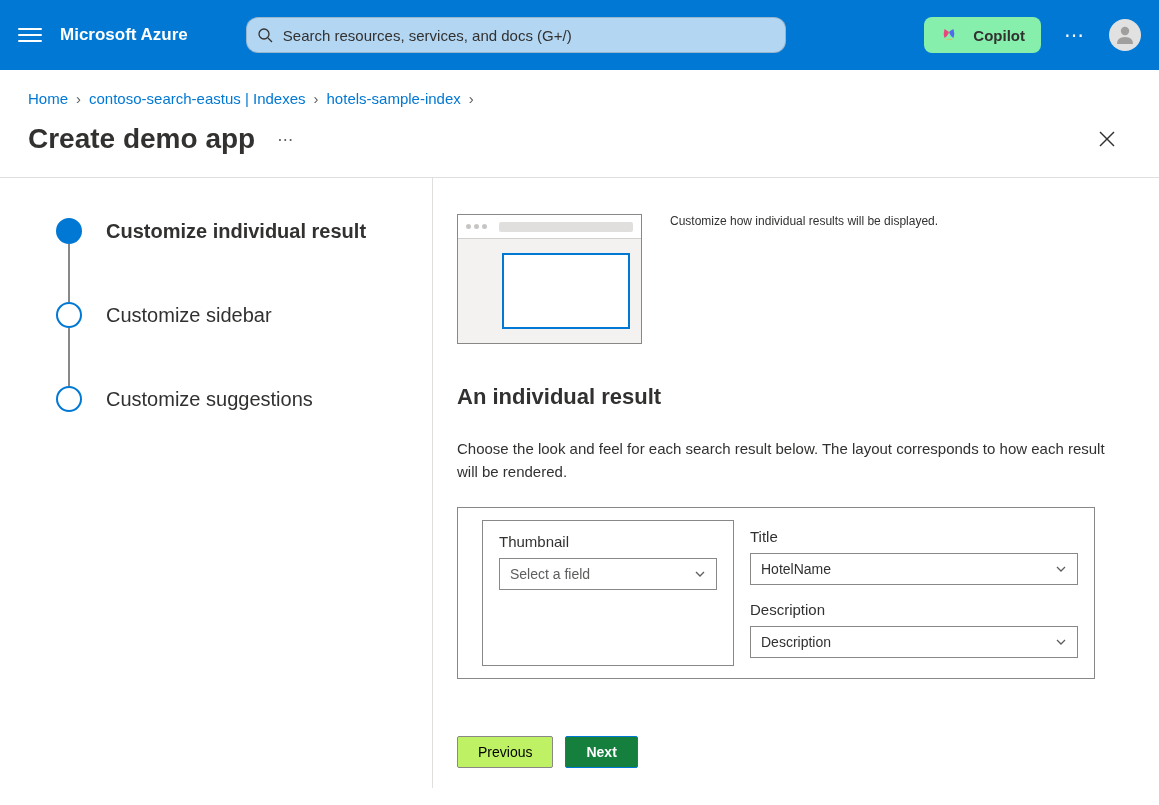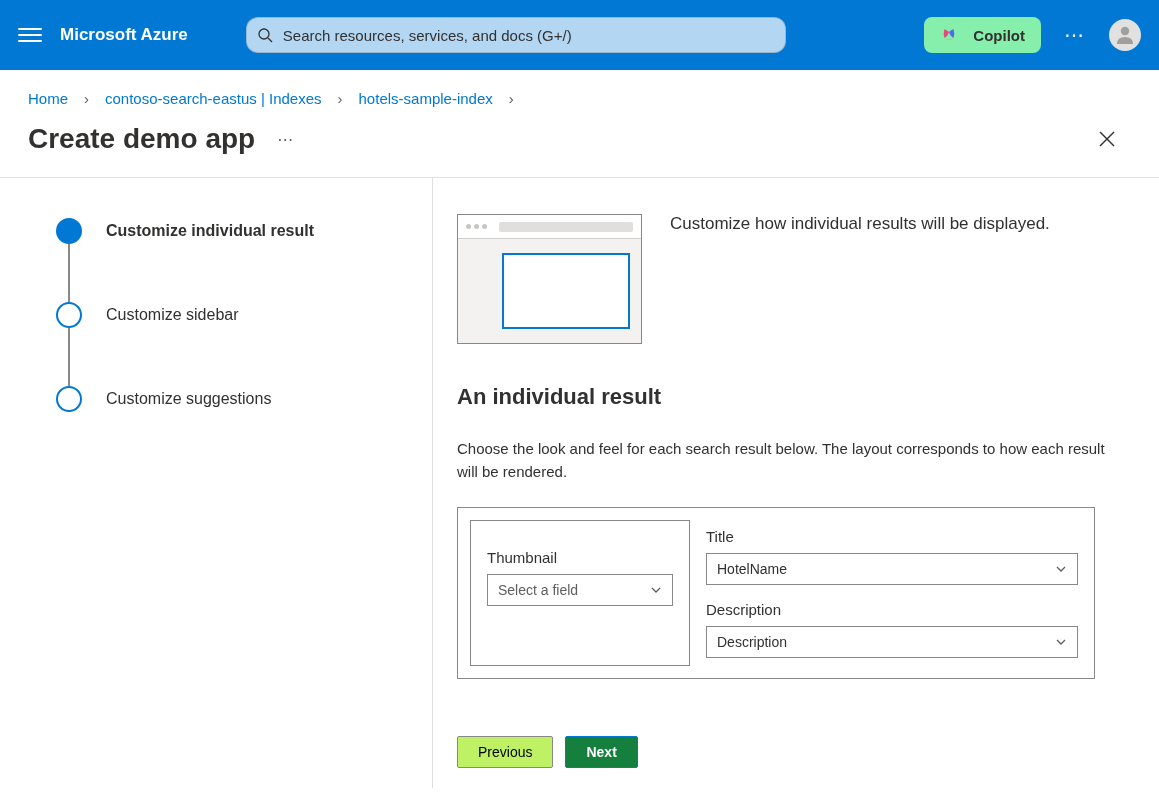--- a/index.html
+++ b/index.html
@@ -15,59 +15,59 @@
   .search-box svg { flex-shrink: 0; }
   .search-input { flex: 1; border: none; background: transparent; font-size: 15px; color: #323130; outline: none; }
   .search-input::placeholder { color: #323130; }
   .topbar-spacer { flex: 1; }
   .copilot-btn { display: flex; align-items: center; gap: 15px; background: #86efac; border: none; border-radius: 8px; height: 36px; padding: 0 16px; font-size: 15px; font-weight: 600; color: #323130; cursor: pointer; }
   .copilot-logo { width: 18px; height: 18px; }
   .dots-icon { width: 32px; height: 32px; display: flex; align-items: center; justify-content: center; cursor: pointer; color: #fff; font-size: 20px; letter-spacing: 2px; }
   .avatar { width: 32px; height: 32px; background: #e1e1e1; border-radius: 50%; display: flex; align-items: center; justify-content: center; cursor: pointer; }
   
   
-  .crumbs { display: flex; align-items: center; gap: 16px; padding: 20px 28px 10px; font-size: 15px; }
+  .crumbs { display: flex; align-items: center; gap: 8px; padding: 20px 28px 10px; font-size: 15px; }
   .crumb-link { color: #0078d4; text-decoration: none; cursor: pointer; }
   .crumb-sep { color: #605e5c; }
   
   
   .page-header { display: flex; align-items: center; padding: 6px 28px 22px; }
   .page-title { font-size: 28px; font-weight: 600; flex: 0 0 auto; }
   .page-title-dots { margin-left: 22px; color: #605e5c; letter-spacing: 2px; font-size: 16px; cursor: pointer; }
   .page-header-spacer { flex: 1; }
   .close-x { width: 24px; height: 24px; cursor: pointer; margin-right: 12px; }
   
   .rule { height: 1px; background: #e1dfdd; margin: 0 0 0 0; }
   
   
   .main { display: flex; }
   .left-col { width: 433px; border-right: 1px solid #e1dfdd; padding: 40px 20px 40px 56px; min-height: 610px; }
   .steps { display: flex; flex-direction: column; }
   .step { display: flex; align-items: center; gap: 24px; }
   .step-circle { width: 26px; height: 26px; border: 2px solid #0078d4; border-radius: 50%; background: #fff; flex-shrink: 0; }
   .step-circle.active { background: #0078d4; }
-  .step-label { font-size: 16px; color: #323130; }
+  .step-label { font-size: 20px; color: #323130; }
   .step-label.active { font-weight: 600; }
   .step-connector { width: 2px; height: 58px; background: #8a8886; margin-left: 12px; }
   
   .right-col { flex: 1; padding: 36px 24px 24px 24px; position: relative; min-height: 610px; }
   .top-row { display: flex; gap: 28px; margin-bottom: 40px; }
   .preview-box { width: 185px; height: 130px; border: 1px solid #8a8886; background: #f3f2f1; padding: 0; }
   .browser-bar { height: 24px; background: #fff; border-bottom: 1px solid #d2d0ce; display: flex; align-items: center; padding: 0 8px; gap: 6px; }
   .browser-dots { display: flex; gap: 3px; }
   .browser-dots span { width: 5px; height: 5px; border-radius: 50%; background: #c8c6c4; }
   .browser-url { flex: 1; height: 10px; background: #e1dfdd; border-radius: 2px; margin-left: 6px; }
   .inner-rect { margin: 14px 0 0 44px; width: 128px; height: 76px; border: 2px solid #0078d4; background: #fff; }
-  .preview-caption { font-size: 17px; color: #323130; max-width: 420px; }
+  .preview-caption { font-size: 12px; color: #323130; max-width: 420px; }
   
   .section-title { font-size: 22px; font-weight: 600; margin-bottom: 28px; }
   .section-desc { font-size: 15px; color: #323130; max-width: 660px; margin-bottom: 24px; line-height: 1.5; }
   
   .config-box { border: 1px solid #8a8886; padding: 12px 12px 12px 12px; display: flex; gap: 12px; max-width: 638px; }
-  .thumb-col { border: 1px solid #8a8886; padding: 28px 16px; width: 220px; }
+  .thumb-col { border: 1px solid #8a8886; padding: 12px 16px; width: 252px; margin-left: 12px; }
   .field-label { font-size: 15px; margin-bottom: 8px; }
   .select { display: flex; align-items: center; justify-content: space-between; border: 1px solid #8a8886; height: 32px; padding: 0 10px; font-size: 14px; background: #fff; cursor: pointer; }
   .select .placeholder { color: #605e5c; }
   .chev { color: #605e5c; }
   .right-fields { flex: 1; display: flex; flex-direction: column; gap: 16px; padding: 8px 4px; }
   
   .nav-buttons { position: absolute; bottom: 20px; left: 24px; display: flex; gap: 12px; }
   .btn { height: 32px; padding: 0 20px; font-size: 14px; border-radius: 2px; cursor: pointer; border: 1px solid #8a8886; background: #bef264; }
   .btn.primary { background: #15803d; color: #fff; border-color: #0078d4; font-weight: 600; }
 </style>

